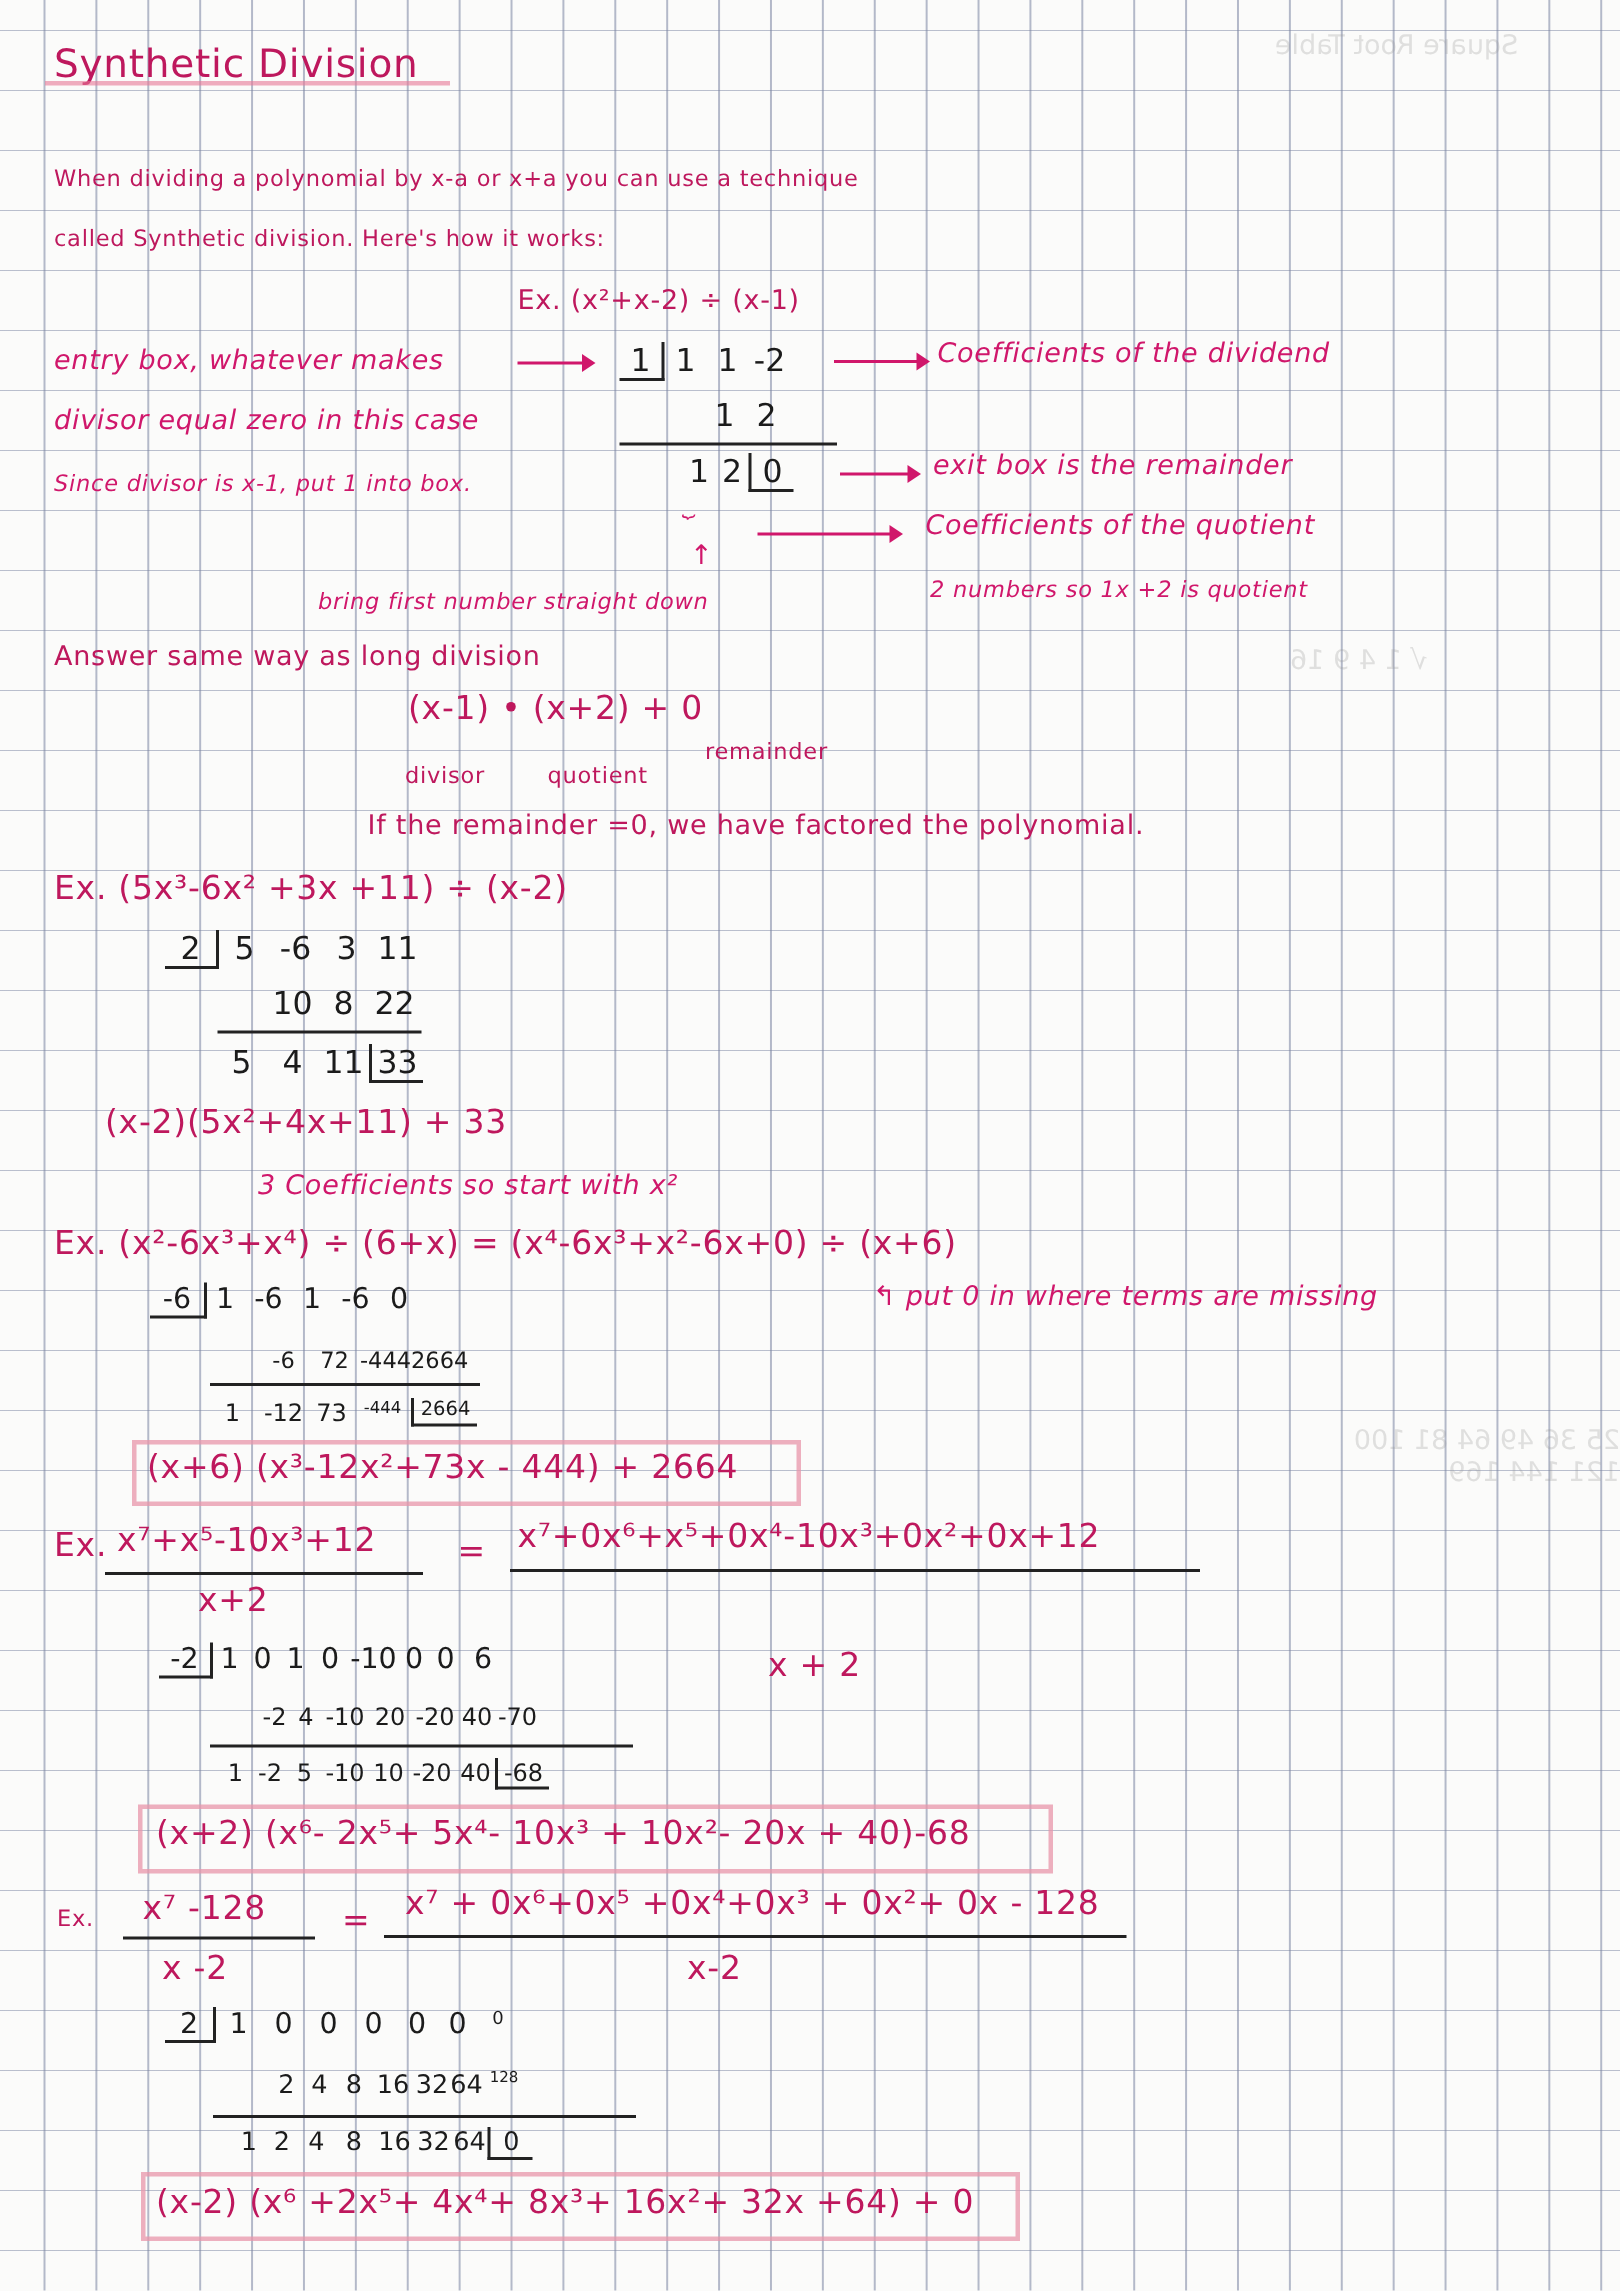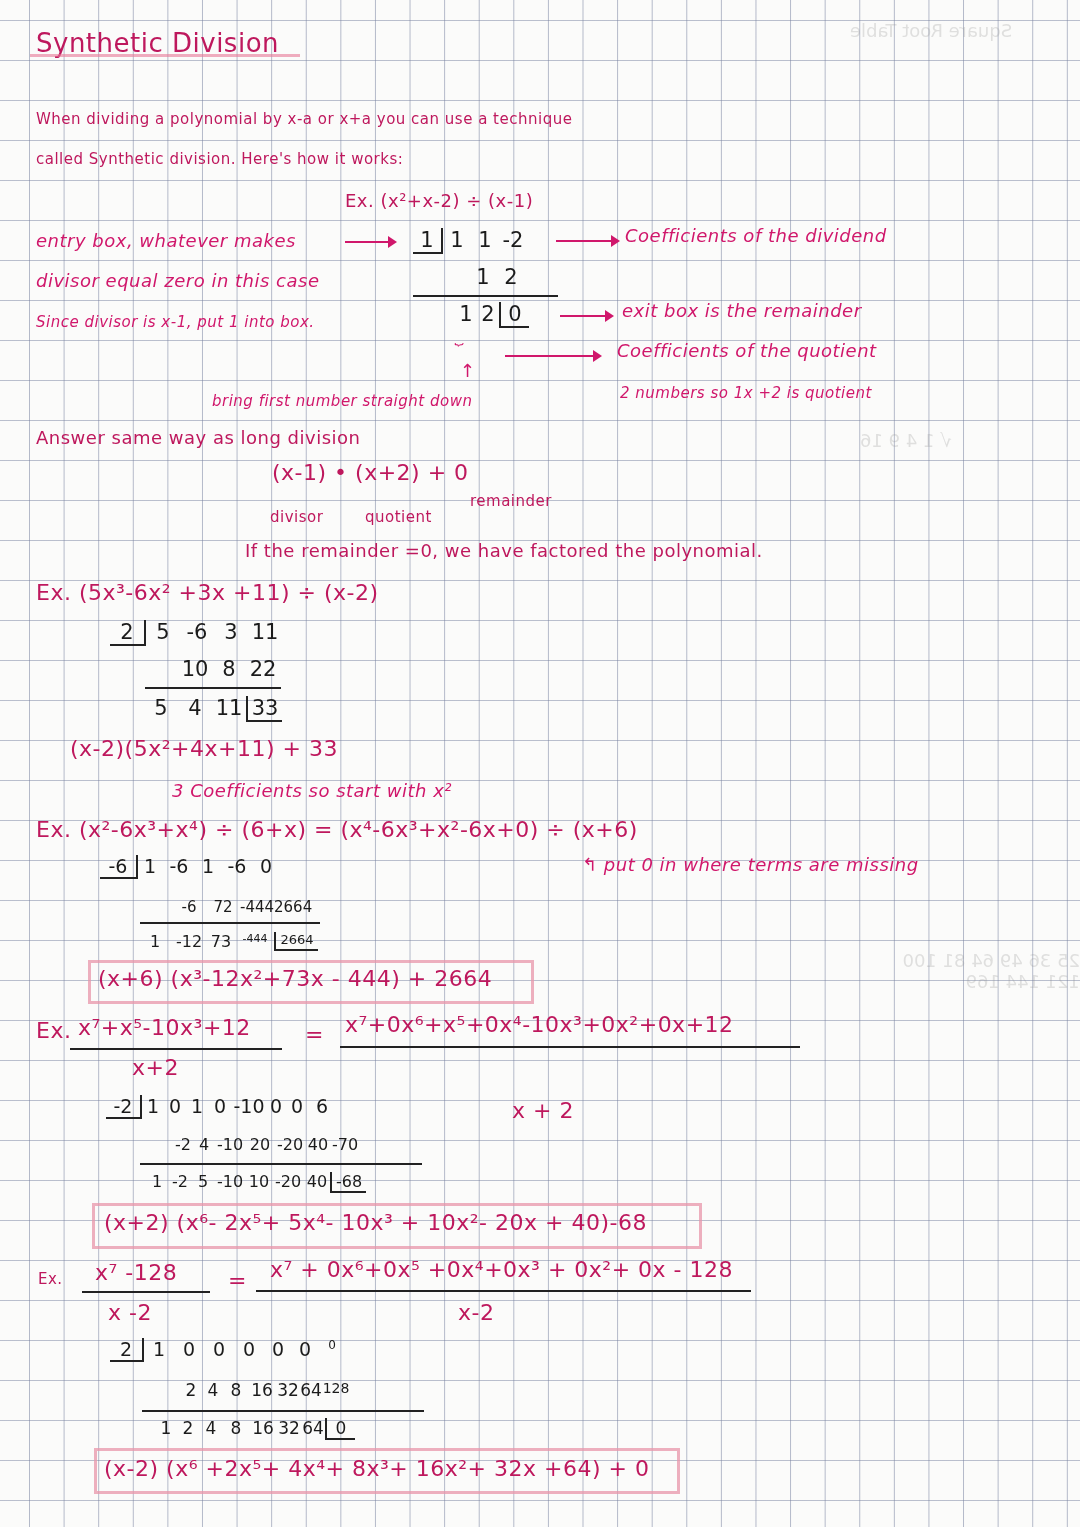--- a/index.html
+++ b/index.html
@@ -210,21 +210,21 @@
     <span style="width:26px;">0</span>
     <span style="width:28px;font-size:12px;">0</span>
   </div>
   <div class="row" style="left:180px;top:1380px;font-size:17px;">
     <span style="width:22px;">2</span>
     <span style="width:22px;">4</span>
     <span style="width:24px;">8</span>
     <span style="width:28px;">16</span>
     <span style="width:24px;">32</span>
     <span style="width:22px;">64</span>
-    <span style="width:28px;font-size:14px;text-align:center;">128</span>
+    <span style="width:28px;font-size:10px;text-align:center;">128</span>
   </div>
   <div class="hline" style="left:142px;top:1410px;width:282px;"></div>
   <div class="row" style="left:155px;top:1418px;font-size:17px;">
     <span style="width:22px;">1</span>
     <span style="width:22px;">2</span>
     <span style="width:24px;">4</span>
     <span style="width:26px;">8</span>
     <span style="width:28px;">16</span>
     <span style="width:24px;">32</span>
     <span style="width:24px;">64</span>

